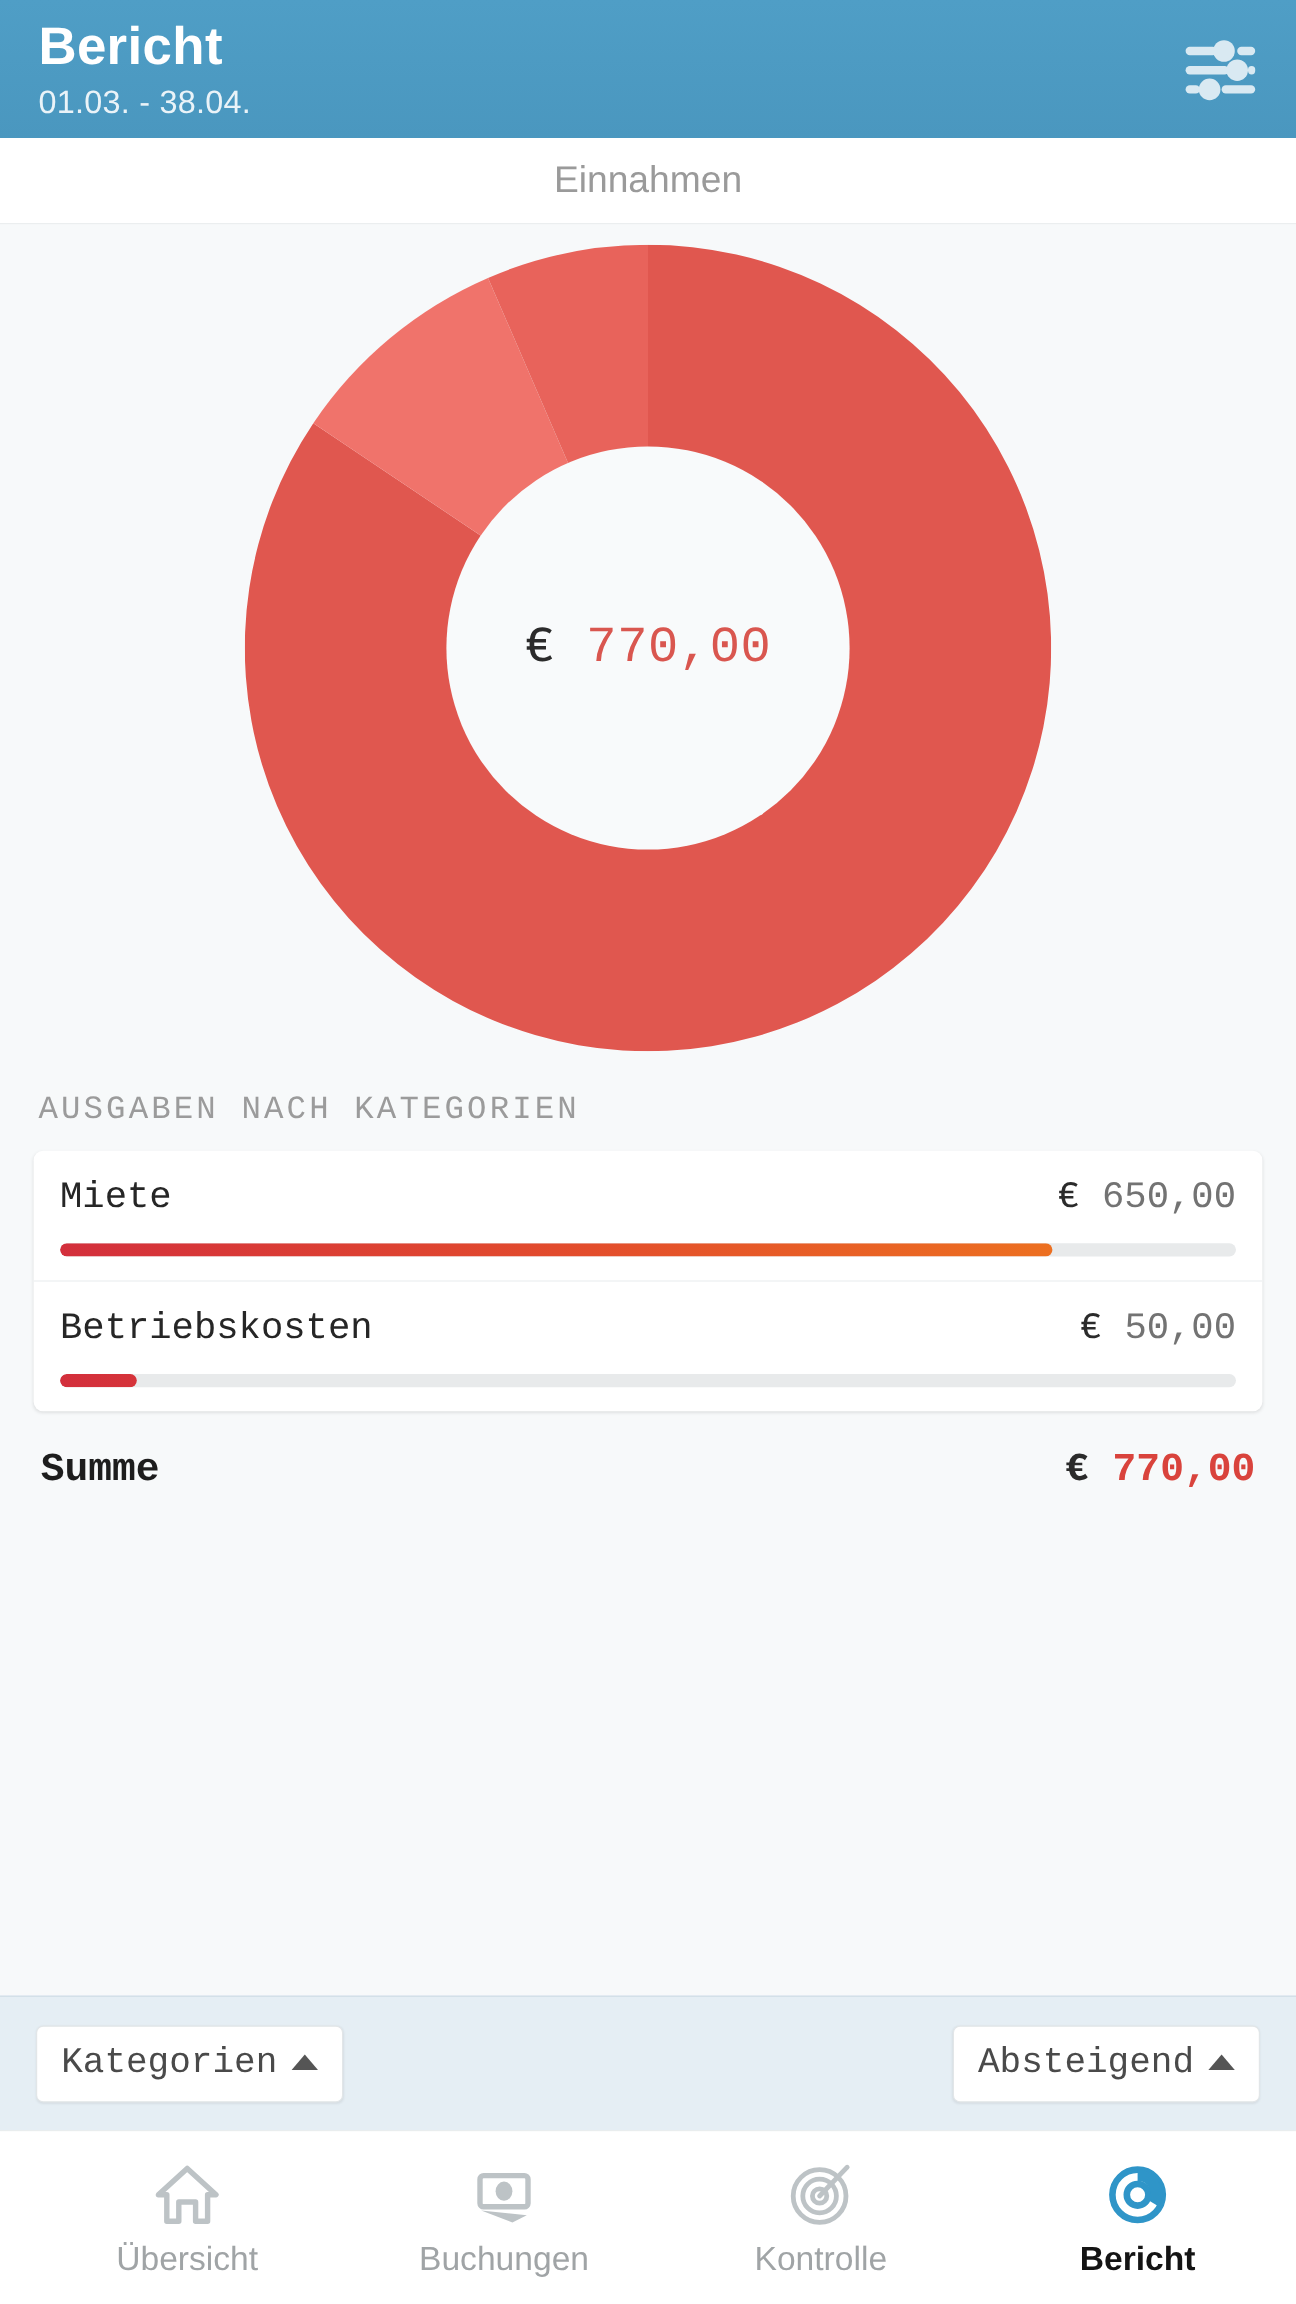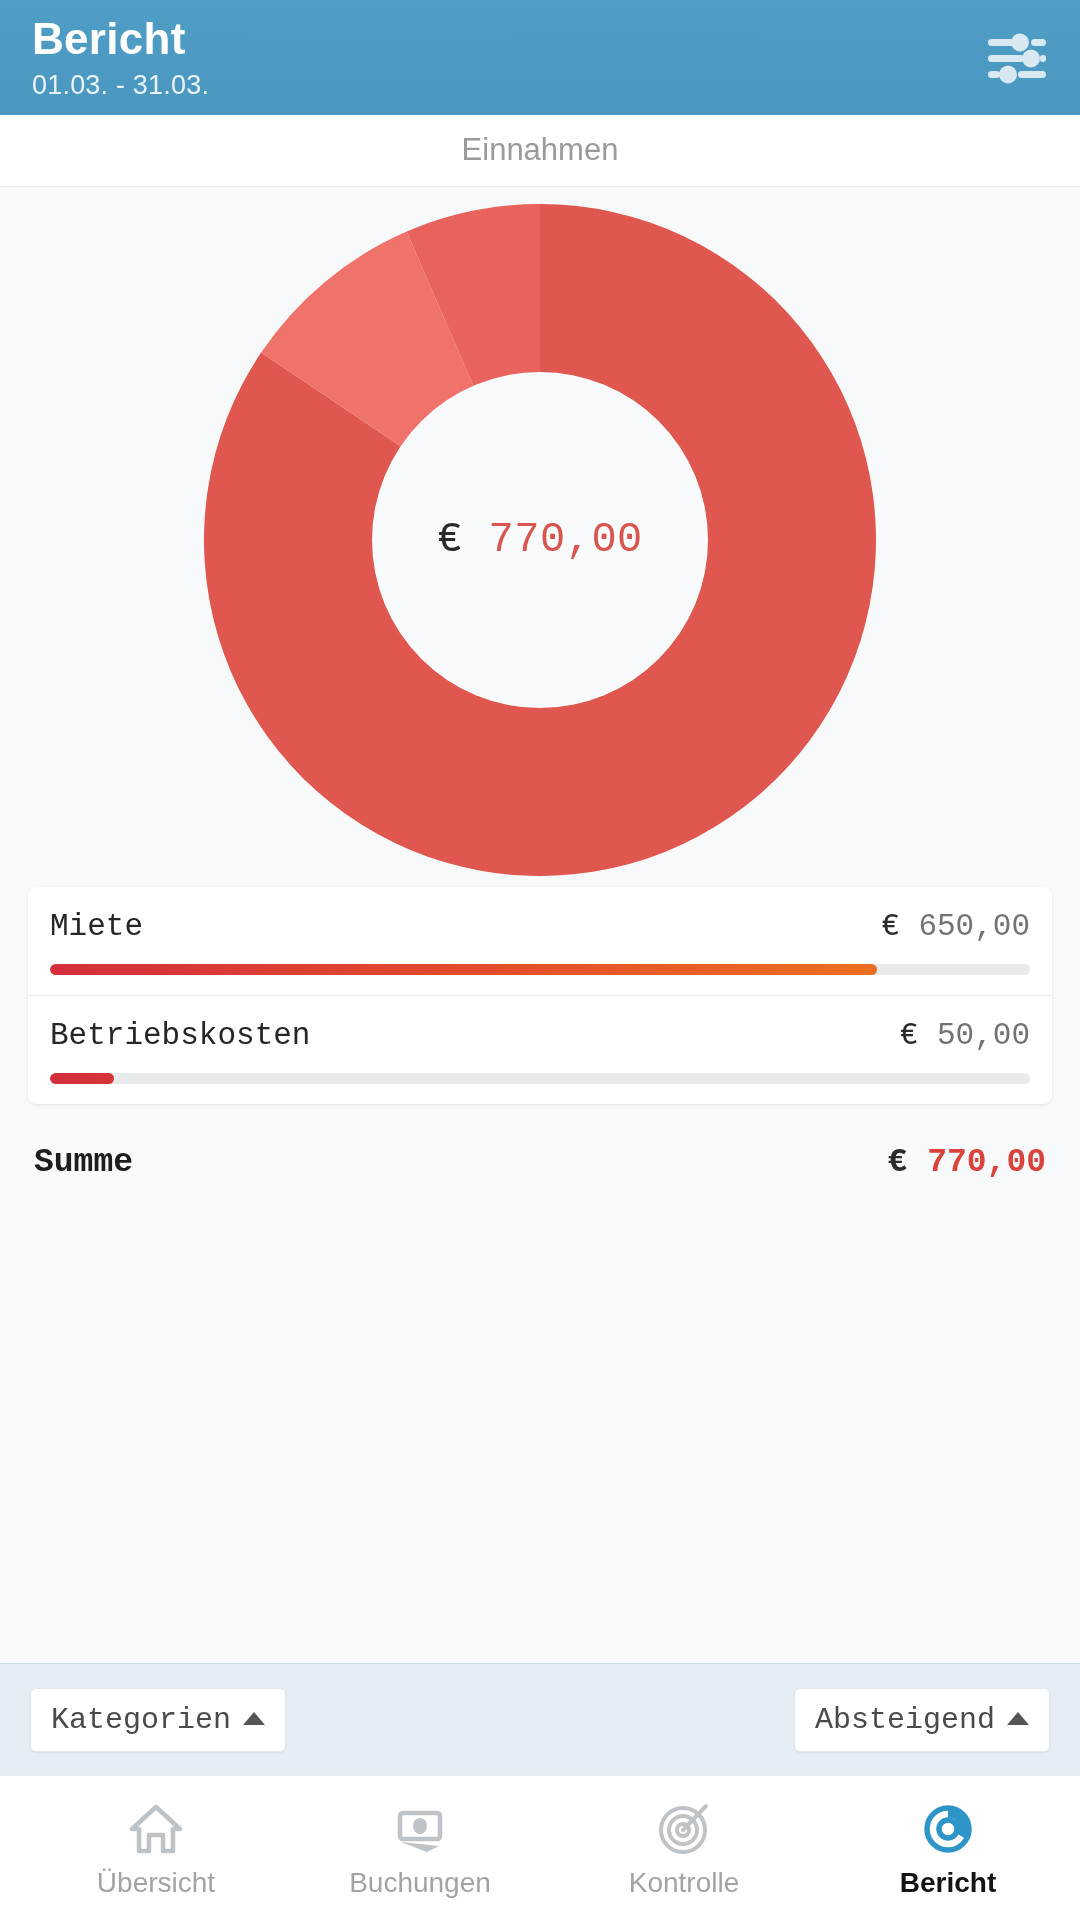--- a/index.html
+++ b/index.html
@@ -99,21 +99,21 @@
     height:11px; border-radius:6px;
     background:linear-gradient(90deg,#d32f3c 0%,#e34d2c 45%,#f07d1c 100%);
     background-size:1000% 100%;
   }
 
   
   .summe-row {
     display:flex; align-items:baseline; justify-content:space-between;
     padding:30px 34px 26px 34px;
   }
-  .summe-label { font-size:33px; font-weight:bold; color:#1d1d1d;margin-top:10px; }
+  .summe-label { font-size:33px; font-weight:bold; color:#1d1d1d; }
   .summe-amount { font-size:33px; font-weight:bold; white-space:nowrap; }
   .summe-amount .cur { color:#2b2b2b; }
   .summe-amount .amt { color:#d9433c; }
 
   
   .sort-bar {
     position:absolute; left:0; right:0; bottom:0; height:112px;
     background:#e5eef4; border-top:1px solid #cfdde5;
     display:flex; align-items:center; justify-content:space-between;
     padding:16px 30px;
@@ -145,21 +145,21 @@
   .nav-label { font-size:28px; color:#a0a4a6; }
   .nav-item.active .nav-label { color:#141414; font-weight:bold; }
 </style>
 </head>
 <body>
 
 <div class="app">
 
   <div class="header">
     <div class="header-title">Bericht</div>
-    <div class="header-sub">01.03. - 31.03.</div>
+    <div class="header-sub">01.03. - 38.04.</div>
     <div class="header-action">
       <svg viewBox="0 0 62 58" width="62" height="58" aria-hidden="true">
         <g fill="#d9e9f2">
           <rect x="2" y="9" width="26" height="7" rx="3.5"></rect>
           <rect x="45" y="9" width="15" height="7" rx="3.5"></rect>
           <circle cx="34" cy="12.5" r="9"></circle>
           <rect x="2" y="25" width="36" height="7" rx="3.5"></rect>
           <rect x="54" y="25" width="6" height="7" rx="3"></rect>
           <circle cx="45" cy="28.5" r="9"></circle>
           <rect x="2" y="41" width="12" height="7" rx="3.5"></rect>
@@ -190,20 +190,21 @@
         </svg>
         <div class="donut-center">
           <div class="donut-center-text">
             <span class="cur">€</span>
             <span class="amt">770,00</span>
           </div>
         </div>
       </div>
     </div>
 
+    <div class="section-label">Ausgaben nach Kategorien</div>
 
     <div class="cat-card">
 
       <div class="cat-row">
         <div class="cat-top">
           <div class="cat-name">Miete</div>
           <div class="cat-amount">
             <span class="cur">€</span>
             <span class="amt">650,00</span>
           </div>

